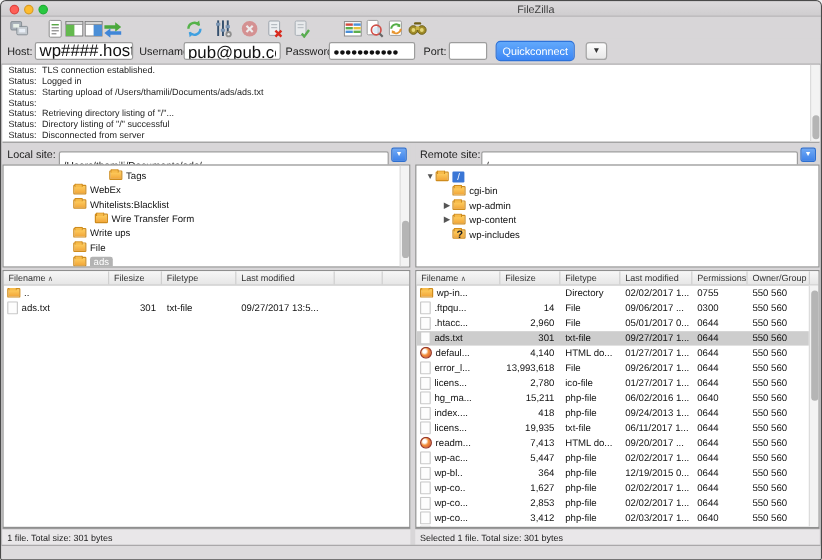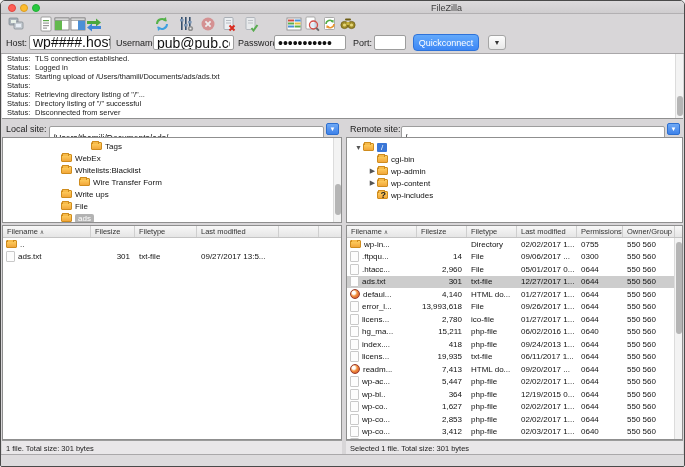--- a/index.html
+++ b/index.html
@@ -423,21 +423,21 @@
           <div class="cell w-perm">0644</div>
           <div class="cell w-own">550 560</div>
         </div>
         <div class="flist-row selrow">
           <div class="cell cname w-name">
               <span class="ficon"></span>
               <span class="nm">ads.txt</span>
             </div>
           <div class="cell num w-size">301</div>
           <div class="cell w-type">txt-file</div>
-          <div class="cell w-mod">12/27/2017 1...</div>
+          <div class="cell w-mod">09/27/2017 1...</div>
           <div class="cell w-perm">0644</div>
           <div class="cell w-own">550 560</div>
         </div>
         <div class="flist-row">
           <div class="cell cname w-name">
               <span class="globe"></span>
               <span class="nm">defaul...</span>
             </div>
           <div class="cell num w-size">4,140</div>
           <div class="cell w-type">HTML do...</div>

